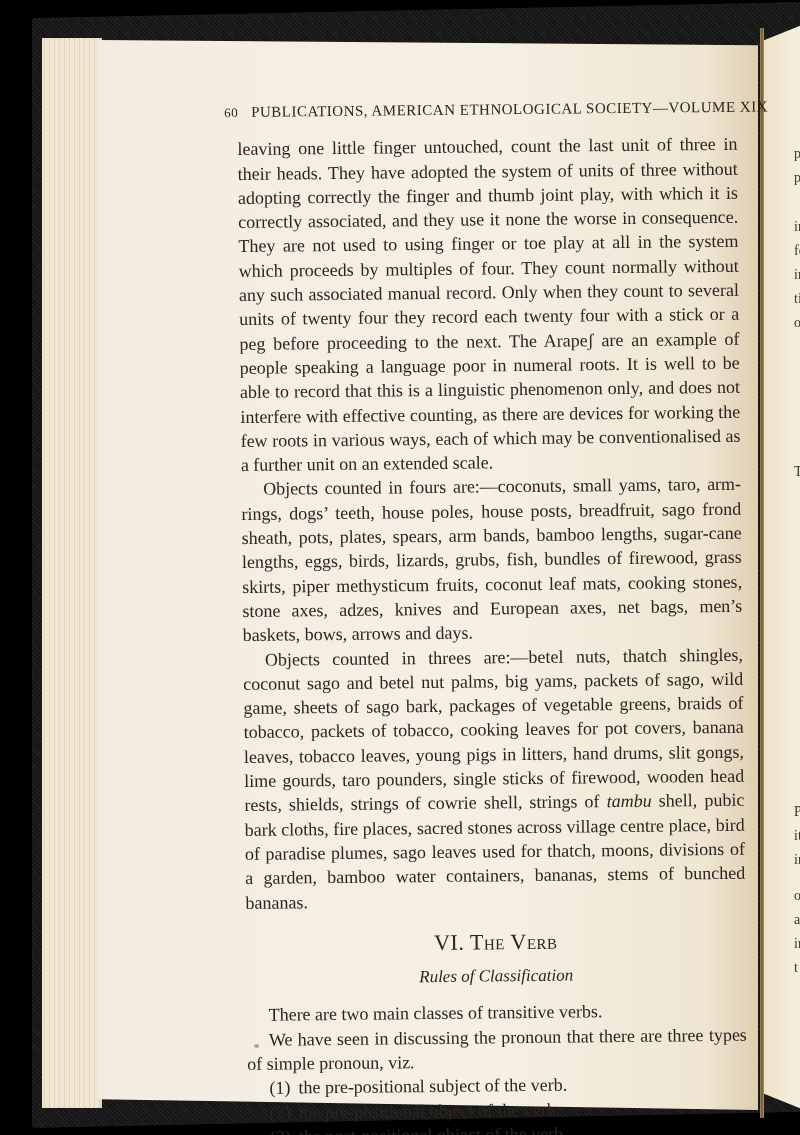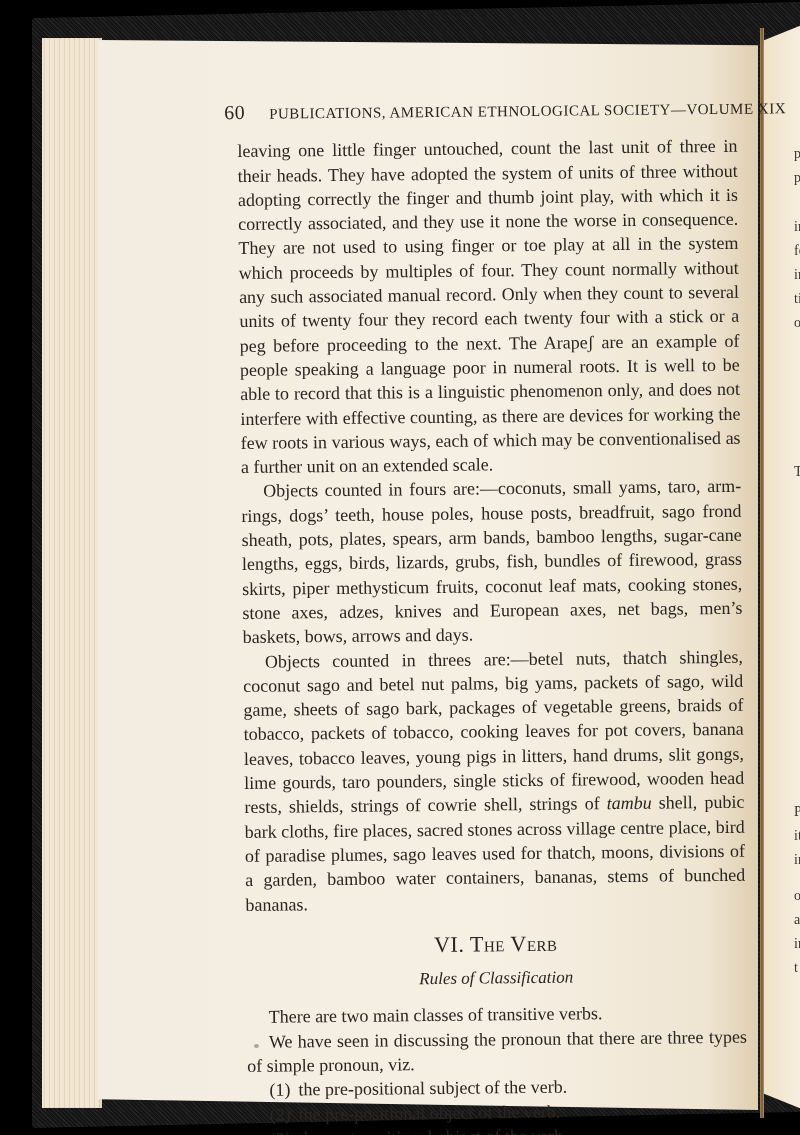--- a/index.html
+++ b/index.html
@@ -88,22 +88,22 @@
       transform-origin: left top;
     }
     .running-head {
       font-size: 14px;
       letter-spacing: 0.5px;
       margin-left: -13px;
       margin-bottom: 12px;
       white-space: nowrap;
     }
     .running-head .pno {
-      font-size: 20px;
-      margin-right: 20px;
+      font-size: 13px;
+      margin-right: 9px;
     }
     .running-head .title {
       font-variant: small-caps;
       font-size: 15px;
     }
     p {
       margin: 0;
       text-align: justify;
       text-align-last: left;
     }

